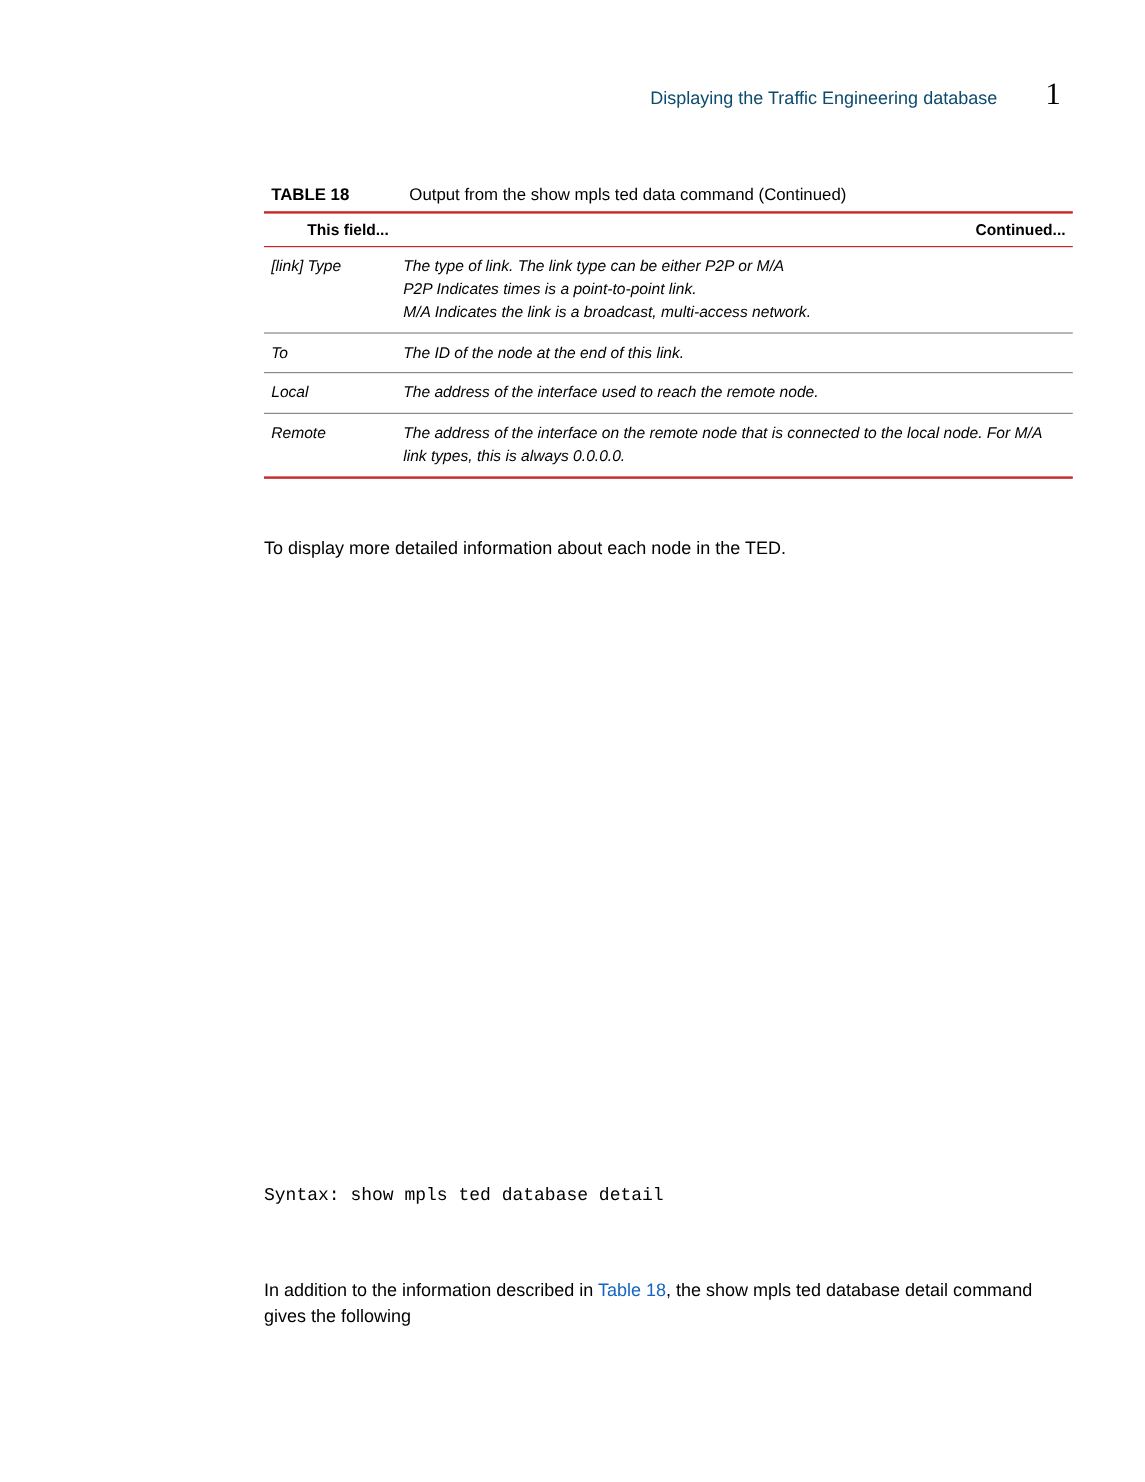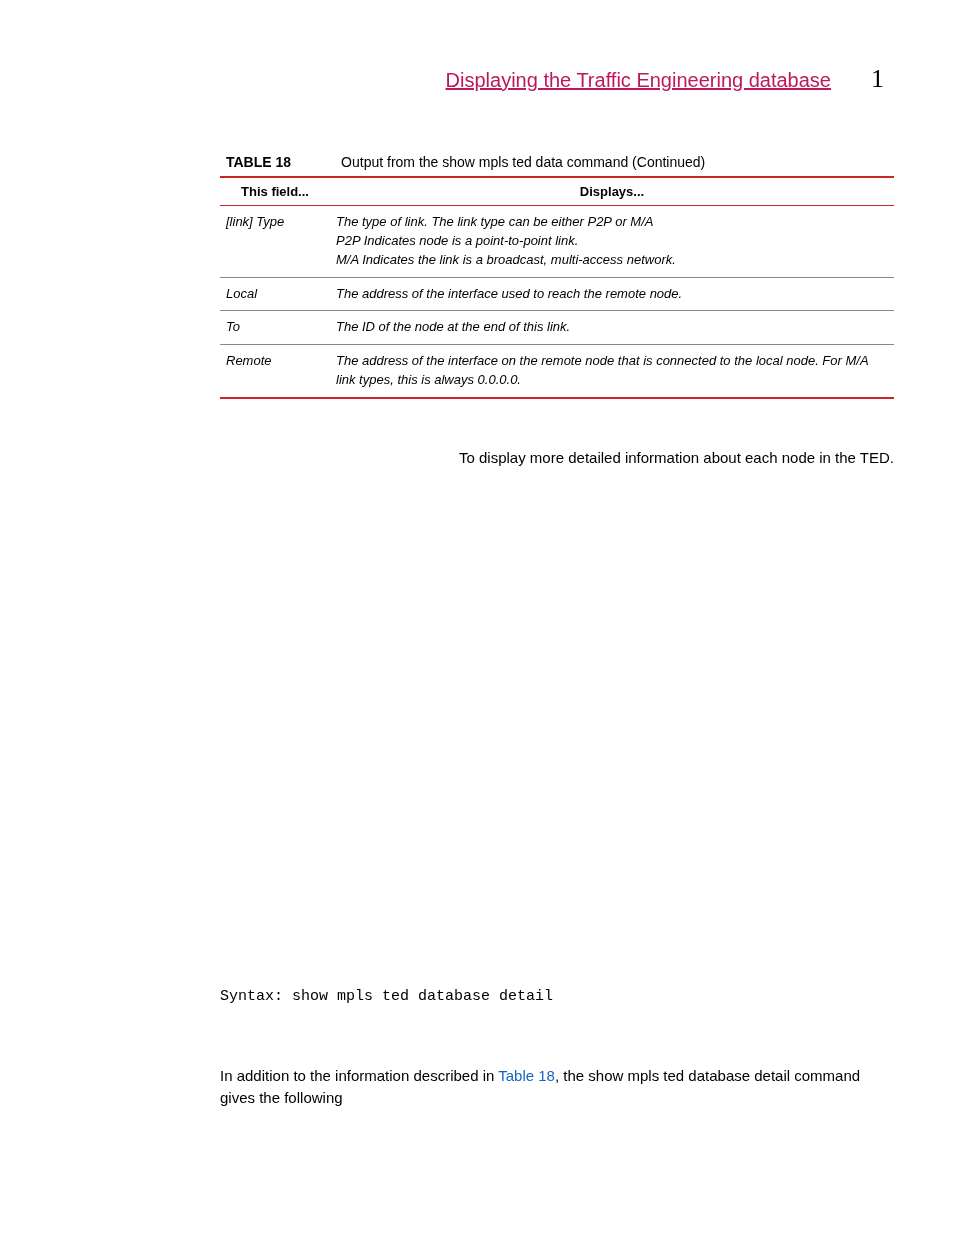--- a/index.html
+++ b/index.html
@@ -16,23 +16,22 @@
   }
   .header-line {
     display: flex;
     justify-content: flex-end;
     align-items: baseline;
     gap: 40px;
     margin-bottom: 60px;
     padding-right: 10px;
   }
   .header-title {
-    font-size: 20px;
-    color: #be185d;
-    text-decoration: underline;
+    font-size: 15px;
+    color: #0c4a6e;
   }
   .header-number {
     font-family: Georgia, 'Times New Roman', serif;
     font-size: 26px;
     font-weight: normal;
     color: #000;
   }
   .table-caption {
     display: flex;
     gap: 50px;
@@ -48,21 +47,21 @@
   .table-caption .text {
     font-weight: normal;
     text-align: center;
   }
   table {
     width: 100%;
     border-collapse: collapse;
     font-size: 13px;
   }
   thead th {
-    text-align: center;
+    text-align: right;
     font-family: "Arial Narrow", Arial, sans-serif;
     font-weight: bold;
     font-stretch: condensed;
     padding: 6px 6px;
     border-bottom: 1px solid #c62828;
   }
   tbody td {
     vertical-align: top;
     padding: 7px 6px;
     border-bottom: 1px solid #888;
@@ -71,21 +70,20 @@
   }
   tbody tr:last-child td {
     border-bottom: 2px solid #c62828;
   }
   td.field-col { width: 110px; }
   .desc-line { display: block; }
   .body-text {
     font-size: 15px;
     line-height: 1.4;
     margin-top: 48px;
-    text-align: right;
   }
   .syntax-line {
     font-size: 15px;
     margin-top: 520px;
     font-family: Liberation Mono, monospace;
   }
   .addition-text {
     font-size: 15px;
     line-height: 1.45;
     margin-top: 60px;
@@ -103,42 +101,42 @@
 
   <div class="table-caption">
     <span class="label">TABLE 18</span>
     <span class="text">Output from the show mpls ted data command  (Continued)</span>
   </div>
 
   <table>
     <thead>
       <tr>
         <th>This field...</th>
-        <th>Displays...</th>
+        <th>Continued...</th>
       </tr>
     </thead>
     <tbody id="table-body">
         <tr>
           <td class="field-col">[link] Type</td>
           <td>
             <span class="desc-line">The type of link.   The link type can be either P2P or M/A</span>
-            <span class="desc-line">P2P Indicates node is a point-to-point link.</span>
+            <span class="desc-line">P2P Indicates times is a point-to-point link.</span>
             <span class="desc-line">M/A Indicates the link is a broadcast, multi-access network.</span>
+          </td>
+        </tr>
+        <tr>
+          <td class="field-col">To</td>
+          <td>
+            <span class="desc-line">The ID of the node at the end of this link.</span>
           </td>
         </tr>
         <tr>
           <td class="field-col">Local</td>
           <td>
             <span class="desc-line">The address of the interface used to reach the remote node.</span>
-          </td>
-        </tr>
-        <tr>
-          <td class="field-col">To</td>
-          <td>
-            <span class="desc-line">The ID of the node at the end of this link.</span>
           </td>
         </tr>
         <tr>
           <td class="field-col">Remote</td>
           <td>
             <span class="desc-line">The address of the interface on the remote node that is connected to the local node. For M/A link types, this is always 0.0.0.0.</span>
           </td>
         </tr>
       </tbody>
   </table>

